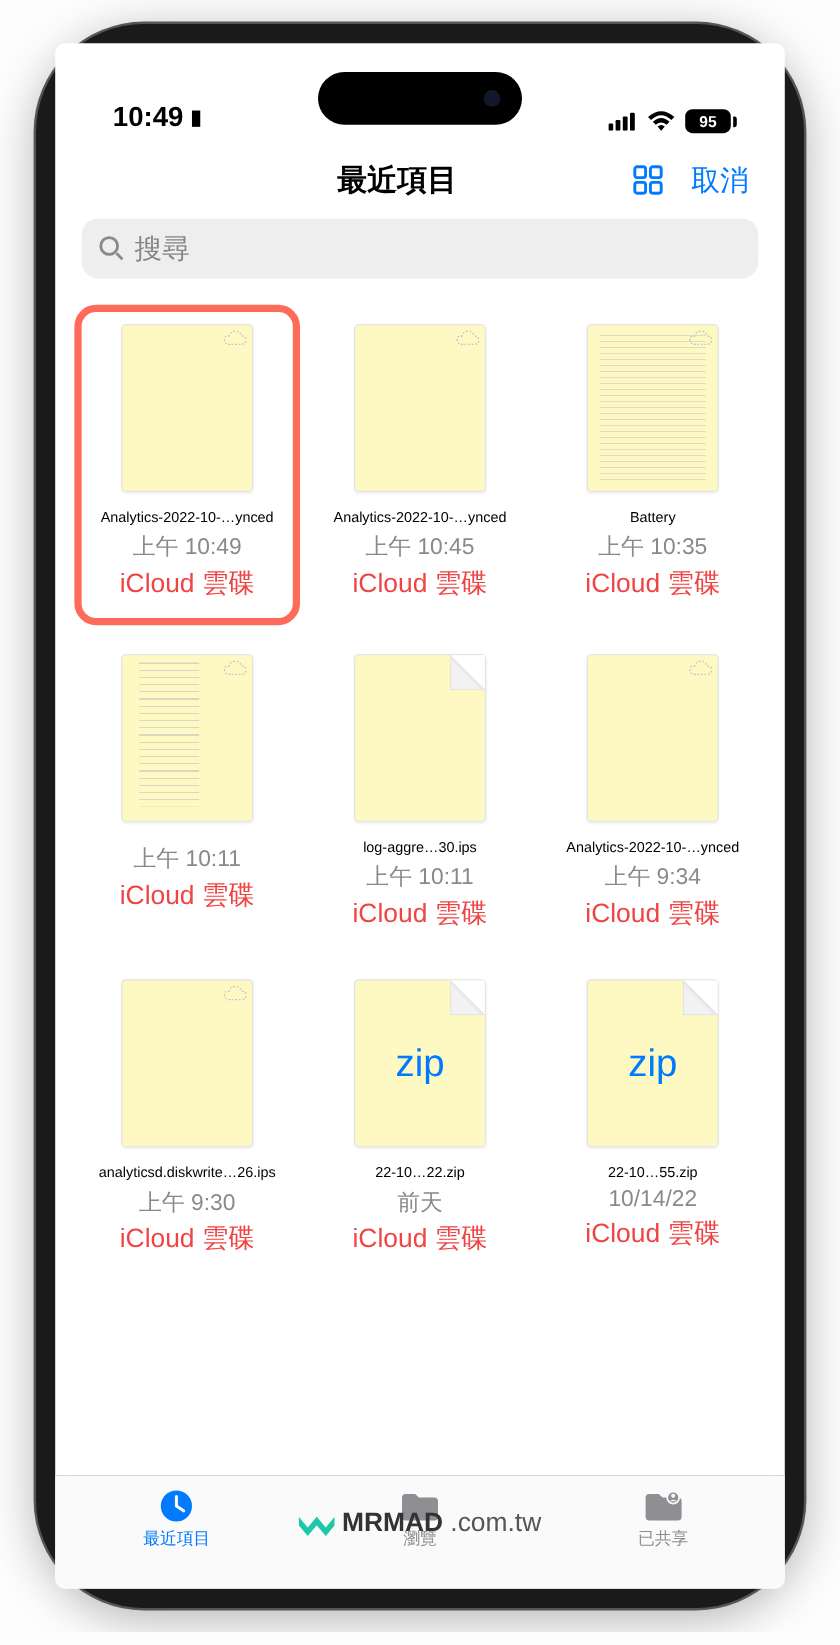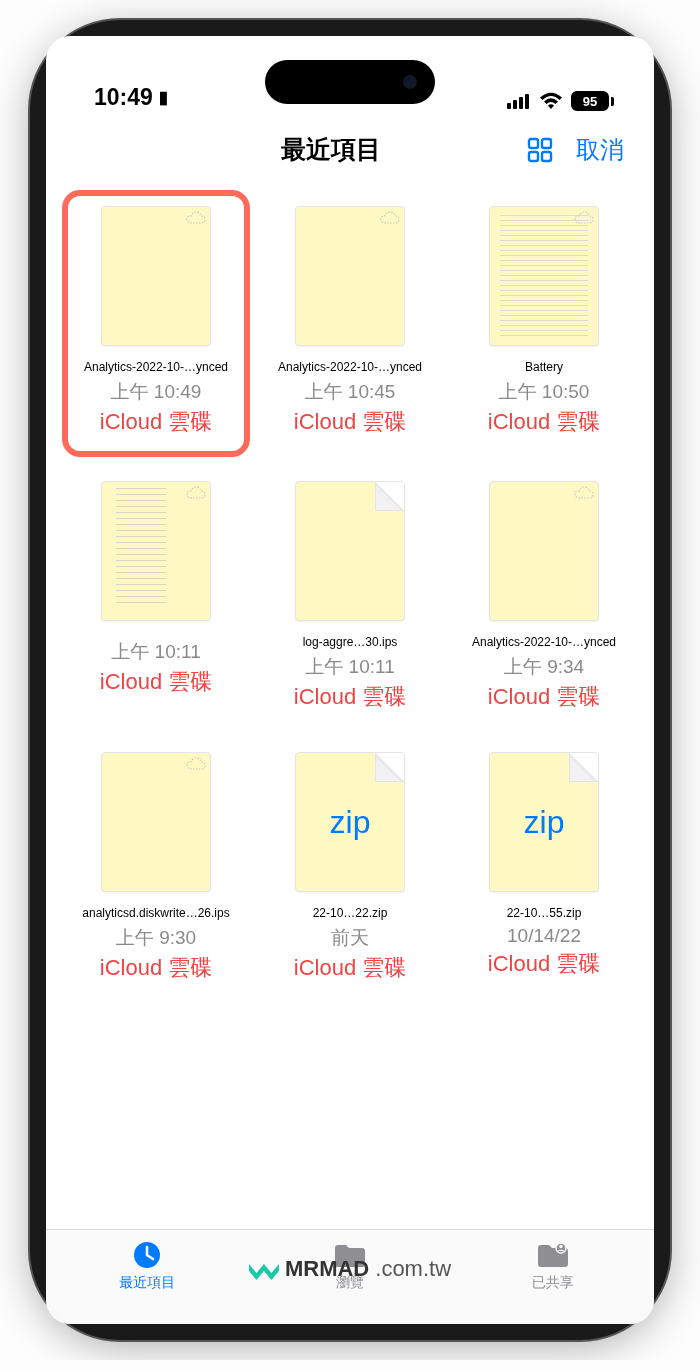--- a/index.html
+++ b/index.html
@@ -21,21 +21,21 @@
     box-shadow: 0 0 0 2px #555, 0 8px 40px rgba(0,0,0,0.3);
     position: relative;
   }
   .phone::before, .phone::after {
     content: ""; position: absolute;
     background: #0a0a0a; border-radius: 4px;
   }
   .screen {
     width: 100%; height: 100%;
     background: #fff;
-    border-radius: 24px;
+    border-radius: 8px;
     overflow: hidden;
     position: relative;
     display: flex;
     flex-direction: column;
   }
   .dynamic-island {
     position: absolute;
     top: 24px; left: 50%; transform: translateX(-50%);
     width: 170px; height: 44px;
     background: #000; border-radius: 30px;
@@ -204,20 +204,31 @@
               <rect x="3" y="3" width="9" height="9" rx="2"></rect>
               <rect x="16" y="3" width="9" height="9" rx="2"></rect>
               <rect x="3" y="16" width="9" height="9" rx="2"></rect>
               <rect x="16" y="16" width="9" height="9" rx="2"></rect>
             </svg>
         </span>
         <span class="cancel-btn">取消</span>
       </span>
     </div>
 
+    <div class="search-wrap">
+      <div class="search">
+        <span>
+          <svg width="22" height="22" viewBox="0 0 22 22" fill="none" stroke="#8a8a8e" stroke-width="2.4">
+              <circle cx="9" cy="9" r="7"></circle>
+              <line x1="15" y1="15" x2="20" y2="20"></line>
+            </svg>
+        </span>
+        <span>搜尋</span>
+      </div>
+    </div>
 
     <div class="grid" id="grid">
         <div class="item highlighted">
           <div class="thumb">
             <span class="cloud-badge">
               <svg width="20" height="14" viewBox="0 0 20 14">
                 <path d="M6 12 Q1 12 1 8 Q1 4.5 5 5 Q6 1 10 1 Q14 1 15 5 Q19 5 19 8.5 Q19 12 15 12 Z" fill="none" stroke="#c7c7cb" stroke-width="1.2" stroke-dasharray="1.5 1.5"></path>
               </svg>
             </span>
           </div>
@@ -240,21 +251,21 @@
         <div class="item">
           <div class="thumb text-doc">
             <span class="cloud-badge">
               <svg width="20" height="14" viewBox="0 0 20 14">
                 <path d="M6 12 Q1 12 1 8 Q1 4.5 5 5 Q6 1 10 1 Q14 1 15 5 Q19 5 19 8.5 Q19 12 15 12 Z" fill="none" stroke="#c7c7cb" stroke-width="1.2" stroke-dasharray="1.5 1.5"></path>
               </svg>
             </span>
             <div class="faux-text"></div>
           </div>
           <div class="fname">Battery</div>
-          <div class="ftime">上午 10:50</div>
+          <div class="ftime">上午 10:35</div>
           <div class="floc">iCloud 雲碟</div>
         </div>
         <div class="item">
           <div class="thumb list-doc">
             <span class="cloud-badge">
               <svg width="20" height="14" viewBox="0 0 20 14">
                 <path d="M6 12 Q1 12 1 8 Q1 4.5 5 5 Q6 1 10 1 Q14 1 15 5 Q19 5 19 8.5 Q19 12 15 12 Z" fill="none" stroke="#c7c7cb" stroke-width="1.2" stroke-dasharray="1.5 1.5"></path>
               </svg>
             </span>
             <div class="faux-list"></div>

